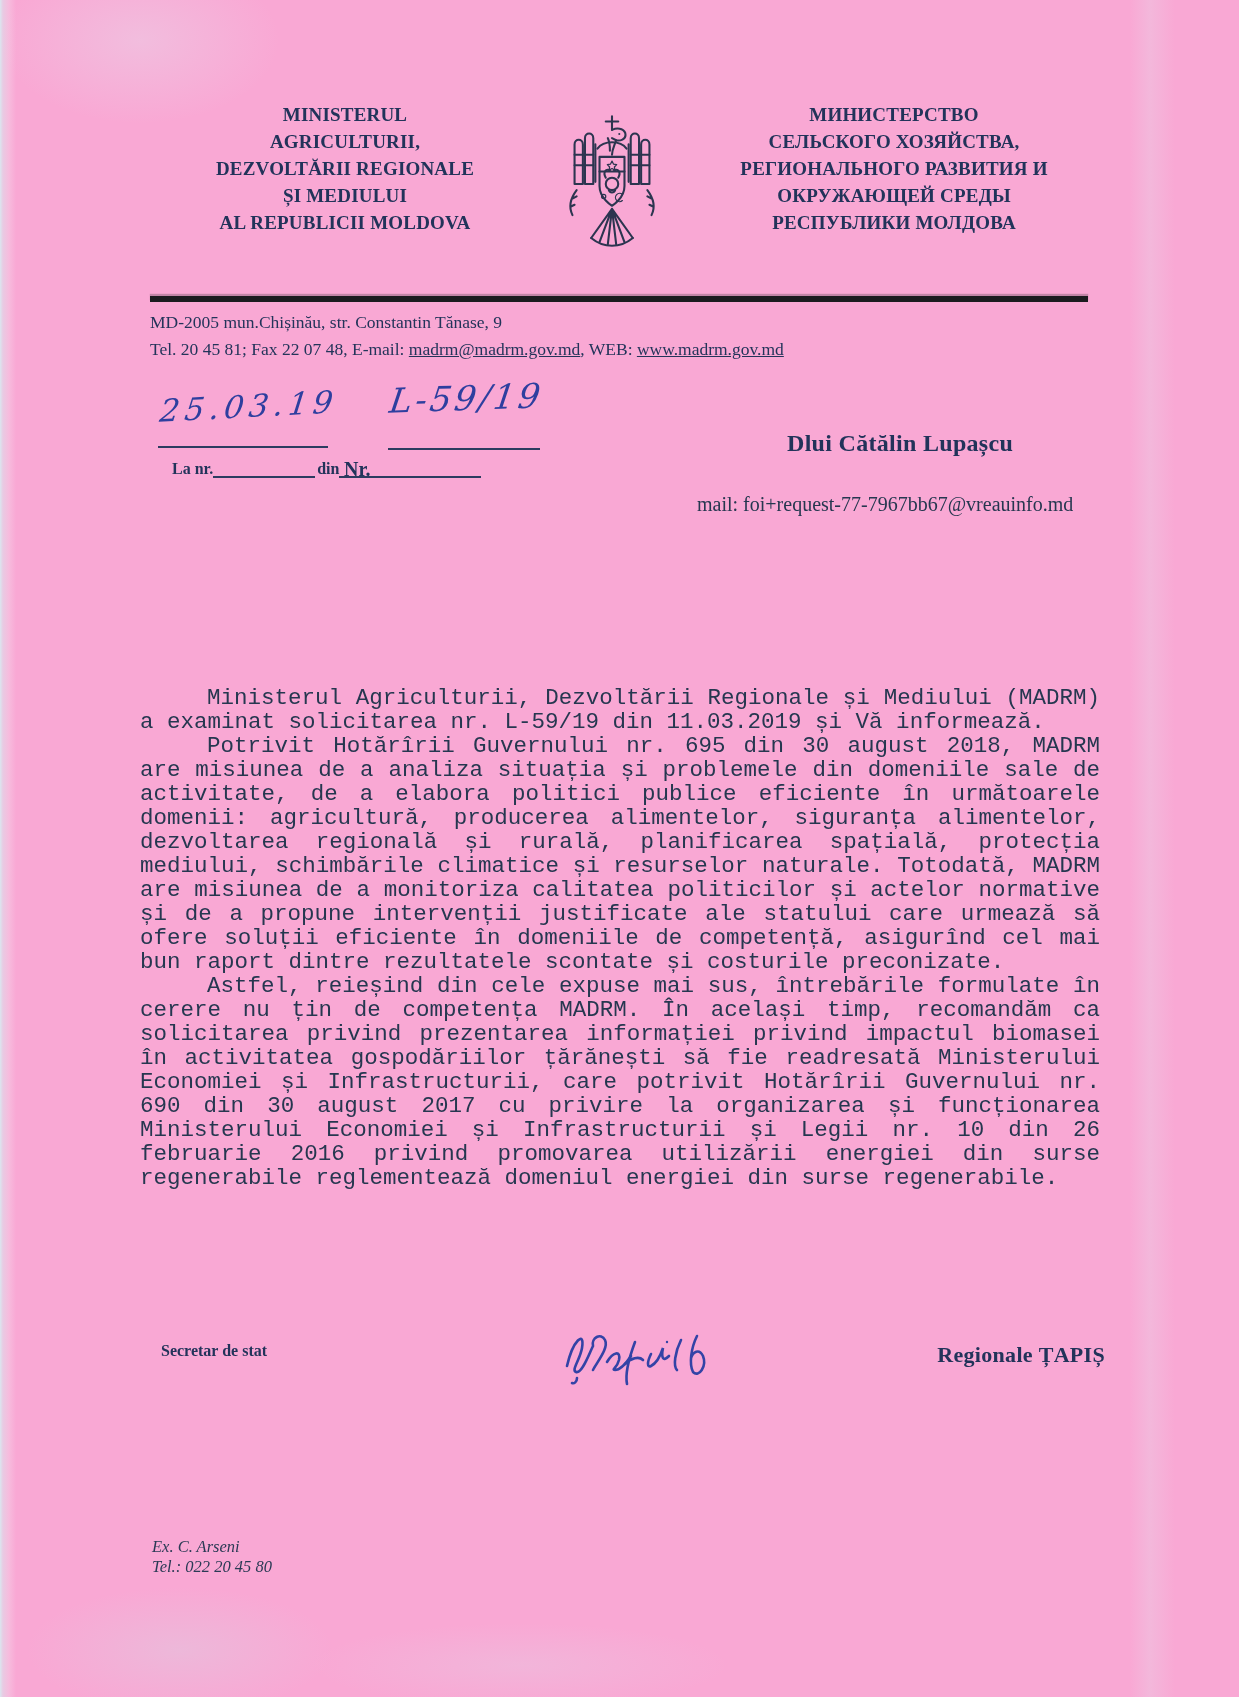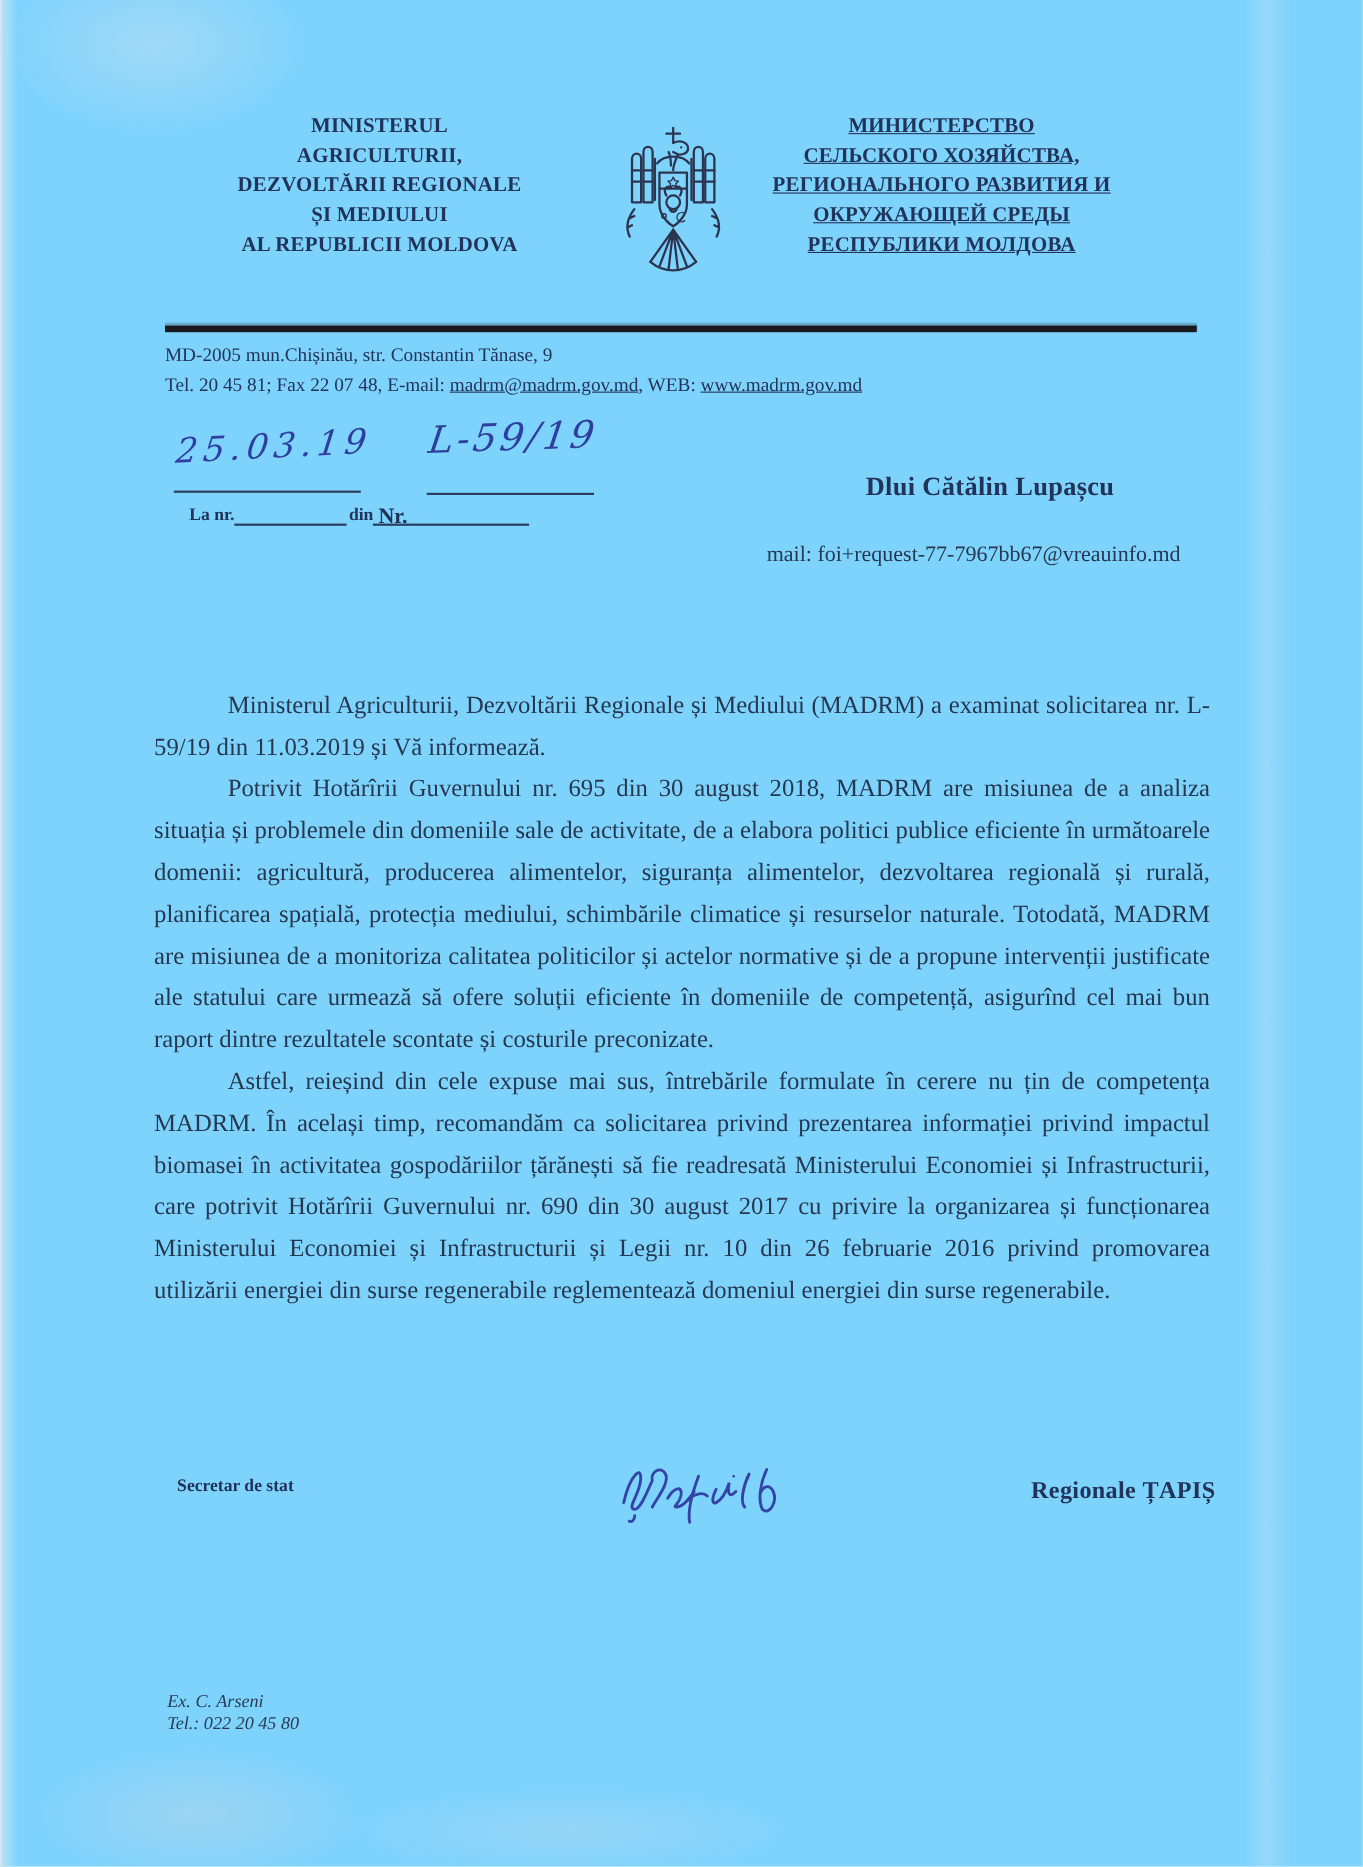--- a/index.html
+++ b/index.html
@@ -1,40 +1,40 @@
 <!DOCTYPE html>
 <html lang="ro"><head>
 <meta charset="utf-8">
 <style>
   html,body{margin:0;padding:0;background:#ffffff;}
   .page{
     position:relative;
     width:1239px;height:1697px;
-    background:#7dd3fc;
+    background:#f9a8d4;
     font-family:"Liberation Serif","DejaVu Serif",serif;
     color:#263750;
     overflow:hidden;
   }
   
   .page::before{
     content:"";position:absolute;inset:0;pointer-events:none;
     background:
       linear-gradient(90deg, #dbe6ef 0px, rgba(219,230,239,.55) 3px, rgba(240,243,248,.25) 9px, rgba(255,255,255,0) 16px),
       radial-gradient(220px 90px at 180px 1650px, rgba(214,214,228,.35), rgba(255,255,255,0) 70%),
       radial-gradient(300px 60px at 520px 1665px, rgba(220,220,235,.25), rgba(255,255,255,0) 70%),
       radial-gradient(200px 120px at 140px 40px, rgba(228,228,240,.35), rgba(255,255,255,0) 70%),
       linear-gradient(90deg, rgba(255,255,255,0) 1130px, rgba(226,230,240,.25) 1150px, rgba(255,255,255,0) 1175px);
   }
   .abs{position:absolute;}
   .pre{white-space:pre-line;}
 
   
   .h-block{font-weight:bold;text-align:center;font-size:19px;line-height:27px;color:#22335a;letter-spacing:.2px;}
   .h-left{top:101px;left:150px;width:390px;}
-  .h-right{top:101px;left:650px;width:412px;text-decoration:underline;}
+  .h-right{top:101px;left:688px;width:412px;}
   .emblem{top:112px;left:560px;width:104px;height:148px;}
   .emblem svg{width:100%;height:100%;}
 
   .rule{top:296px;left:150px;width:938px;height:6px;background:#1b1b1f;box-shadow:0 -2px 1px rgba(27,27,31,.25);}
 
   .addr{top:309px;left:150px;width:938px;font-size:17.5px;line-height:27px;color:#23345a;}
   .addr .lnk{text-decoration:underline;}
 
   
   .hand{font-family:"DejaVu Serif","Liberation Serif",serif;font-style:italic;color:#2e3f9f;}
@@ -46,21 +46,21 @@
   .lanr-row{top:458px;left:172px;font-size:16px;font-weight:bold;color:#22335a;}
   .lanr-row .fill{display:inline-block;border-bottom:2px solid #2c3c60;height:18px;vertical-align:bottom;}
   .fill-1{width:102px;}
   .fill-2{width:142px;}
   .lanr-row .din{margin-left:2px;}
 
   .dlui{top:430px;left:787px;font-size:24px;font-weight:bold;color:#22335a;letter-spacing:.3px;}
   .mail{top:493px;left:697px;font-size:20px;color:#263750;text-align:right;}
 
   
-  .body-text{top:622px;left:140px;width:960px;font-size:22.5px;line-height:38px;text-align:justify;color:#263750;}
+  .body-text{top:686px;left:140px;width:960px;font-size:22.5px;line-height:24px;text-align:justify;color:#263750;font-family:Liberation Mono, monospace;}
   .body-text p{margin:0;text-indent:67px;}
 
   
   .role{top:1342px;left:161px;font-size:16px;font-weight:bold;color:#22335a;}
   .sig{top:1318px;left:555px;width:190px;height:90px;}
   .name{top:1342px;right:134px;font-size:22px;font-weight:bold;color:#22335a;letter-spacing:.3px;}
 
   
   .footer{top:1537px;left:152px;font-size:16.5px;font-style:italic;line-height:20px;color:#2b3a55;}
 </style>

